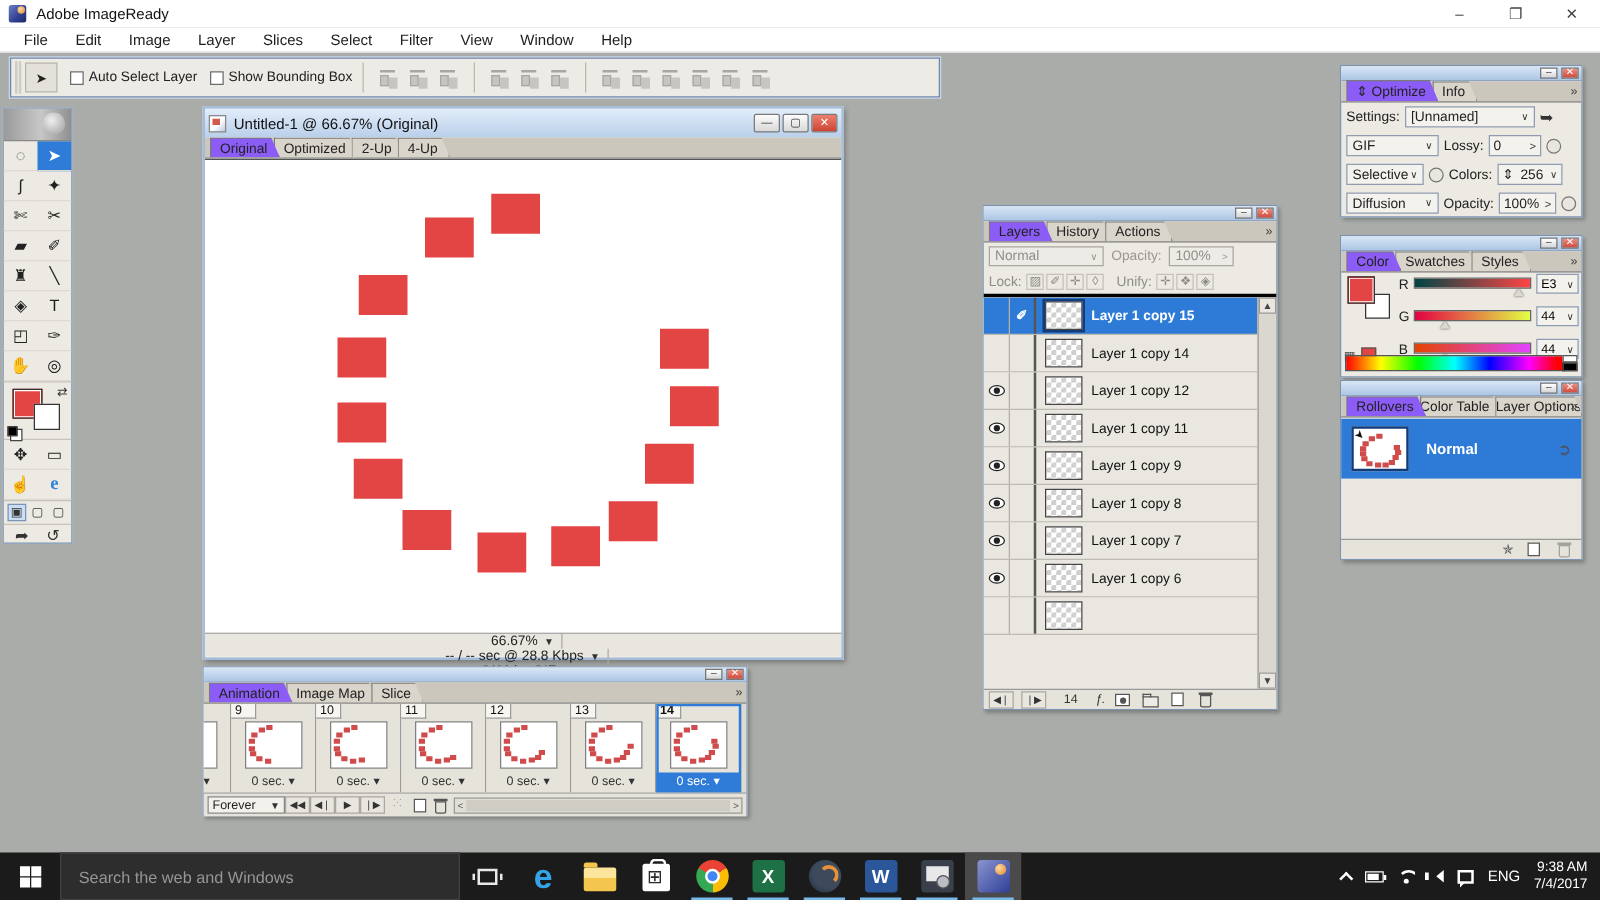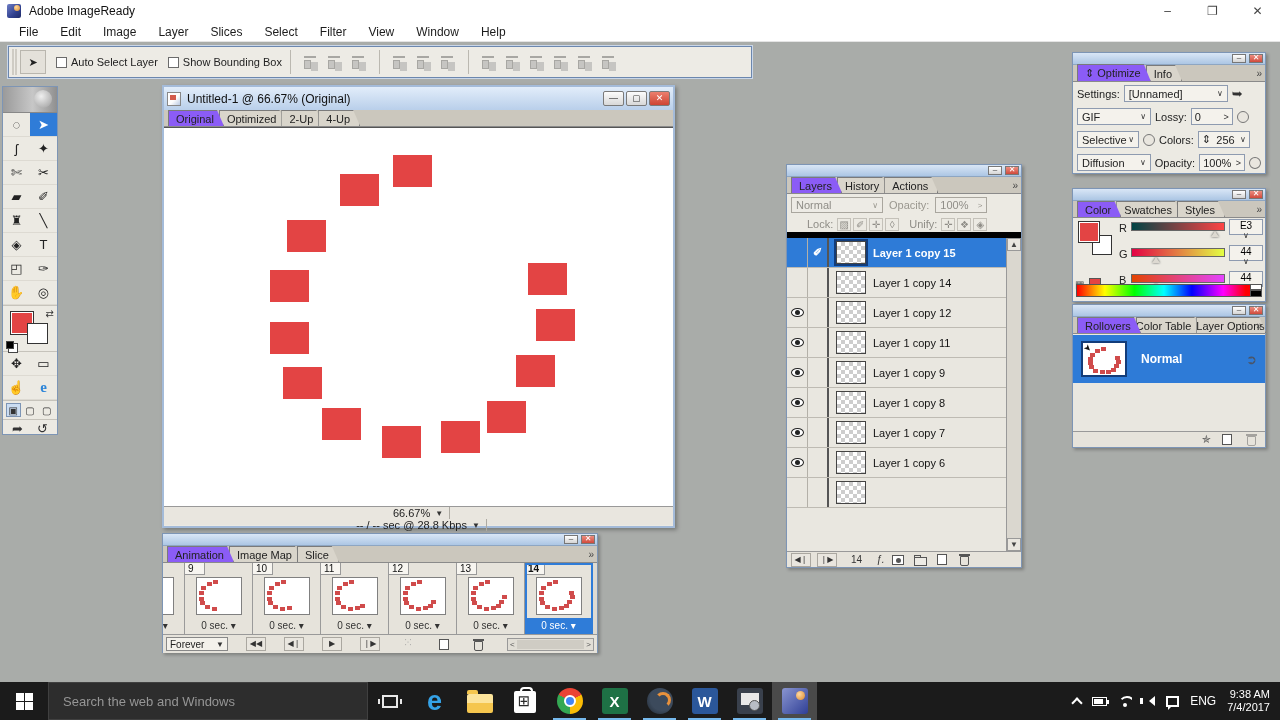--- a/index.html
+++ b/index.html
@@ -75,34 +75,34 @@
   #anim-frames { height:72px; display:flex; overflow:hidden; border-bottom:1px solid #999; background:#DEDBD3; }
   .frame { width:68px; flex:0 0 68px; border-right:1px solid #9a9a9a; display:flex; flex-direction:column; background:#E6E3DB; position:relative; }
   .frame.selected { outline:2px solid #2F7CD8; outline-offset:-2px; }
   .fnum { height:13px; font-size:10px; color:#111; }
   .fnum span { display:inline-block; min-width:20px; background:#F7F5F0; border-right:1px solid #999; border-bottom:1px solid #999; padding:0 2px 0 3px; }
   .frame.selected .fnum span { font-weight:bold; }
   .fthumb { width:46px; height:38px; background:#fff; border:1px solid #808080; margin:1px auto 0; position:relative; }
   .fdelay { height:16px; font-size:10px; color:#333; text-align:center; line-height:16px; margin-top:auto; }
   .frame.selected .fdelay { background:#2F7CD8; color:#fff; }
   .mini-dot { position:absolute; width:5px; height:4px; background:#D04B4B; }
-  #anim-bottom { height:18px; display:flex; align-items:center; background:#E6E3DB; font-size:10px; color:#222; padding-left:3px; gap:18px; }
+  #anim-bottom { height:18px; display:flex; align-items:center; background:#E6E3DB; font-size:10px; color:#222; padding-left:3px; gap:0; }
   #loop-box { width:62px; height:14px; border:1px solid #888; background:#F3F1EB; display:flex; align-items:center; justify-content:space-between; padding:0 3px; font-size:10px; }
   .nav-btn { min-width:20px; height:14px; border:1px solid #AAA7A0; background:#E9E6DF; font-size:8px; line-height:12px; text-align:center; color:#333; }
   #anim-scroll { flex:1; height:13px; border:1px solid #999; background:#E1DED6; margin:0 3px; display:flex; align-items:center; justify-content:space-between; font-size:8px; color:#555; padding:0 2px; }
   #anim-scroll .thumbtrack { flex:1; height:9px; background:#CFCCC4; margin:0 2px; }
 
   
   #layers { left:786px; top:164px; width:236px; height:404px; }
   #blend-row { height:22px; display:flex; align-items:center; gap:6px; padding:2px 4px; }
   .sel-box { height:16px; border:1px solid #A9A69E; background:#EDEBE5; color:#8f8d87; font-size:11px; display:flex; align-items:center; justify-content:space-between; padding:0 4px; }
   #blend-box { width:92px; }
   .gray-label { font-size:11px; color:#9a978f; }
   #opacity-box { width:52px; }
-  #lock-row { height:22px; display:flex; align-items:center; gap:4px; padding:0 20px; border-bottom:6px solid #000000; font-size:11px; color:#8f8d87; }
+  #lock-row { height:22px; display:flex; align-items:center; gap:4px; padding:0 4px; border-bottom:3px solid #000000; font-size:11px; color:#8f8d87; }
   .lock-ico { font-size:10px; color:#8f8d87; border:1px solid #C4C1B9; width:14px; height:13px; text-align:center; line-height:12px; }
   #layer-list { position:absolute; left:0; top:73px; right:15px; bottom:16px; overflow:hidden; background:#E9E7E0; }
   .lrow { height:30px; display:flex; align-items:center; border-bottom:1px solid #BEBBB3; background:#E9E7E0; font-size:11px; color:#111; }
   .lcol { width:21px; height:100%; border-right:1px solid #B3B0A8; display:flex; align-items:center; justify-content:center; }
   .lcol2 { border-right:2px solid #555; }
   .eye-icon { width:13px; height:9px; border:1px solid #222; border-radius:50%; background:#fff; position:relative; }
   .eye-icon::after { content:""; position:absolute; left:3px; top:1px; width:5px; height:5px; border-radius:50%; background:#222; }
   .lthumb { width:30px; height:23px; margin:0 7px; border:1px solid #444; }
   .checker { background-image:linear-gradient(45deg,#cdcdcd 25%,transparent 25%,transparent 75%,#cdcdcd 75%),linear-gradient(45deg,#cdcdcd 25%,transparent 25%,transparent 75%,#cdcdcd 75%); background-size:8px 8px; background-position:0 0,4px 4px; background-color:#fff; }
   .lrow.selected { background:#2E7BD7; color:#fff; font-weight:bold; }
@@ -136,21 +136,21 @@
   #col-bg { position:absolute; left:14px; top:14px; width:20px; height:20px; background:#fff; border:1px solid #333; }
   #cube-ico { position:absolute; left:2px; top:90px; font-size:10px; color:#555; }
   #cube-swatch { position:absolute; left:16px; top:89px; width:12px; height:12px; border:1px solid #555; }
   .ch-row { position:absolute; left:46px; width:144px; height:20px; }
   .ch-label { position:absolute; left:0; top:3px; font-size:11px; color:#222; }
   .ch-bar { position:absolute; left:12px; top:3px; width:94px; height:9px; border:1px solid #666; }
   .bar0 { background:linear-gradient(to right,rgb(0,68,68),rgb(255,68,68)); }
   .bar1 { background:linear-gradient(to right,rgb(227,0,68),rgb(227,255,68)); }
   .bar2 { background:linear-gradient(to right,rgb(227,68,0),rgb(227,68,255)); }
   .ch-thumb { position:absolute; top:12px; width:0; height:0; border-left:4px solid transparent; border-right:4px solid transparent; border-bottom:6px solid #DDD9D1; margin-left:-4px; filter:drop-shadow(0 0 1px #555); }
-  .ch-val { position:absolute; right:0; top:0; width:34px; height:16px; border:1px solid #8E9BB0; background:#F4F2EC; font-size:10px; display:flex; align-items:center; justify-content:space-between; padding:0 3px;flex-direction:column; }
+  .ch-val { position:absolute; right:0; top:0; width:34px; height:16px; border:1px solid #8E9BB0; background:#F4F2EC; font-size:10px; display:flex; align-items:center; justify-content:space-between; padding:0 3px; }
   #rainbow { position:absolute; left:3px; bottom:4px; width:176px; height:13px; border:1px solid #555; background:linear-gradient(to right,#f00,#ff0 16%,#0f0 33%,#0ff 50%,#00f 66%,#f0f 84%,#f00 97%); }
   #rb-end-w { position:absolute; right:3px; bottom:11px; width:12px; height:6px; background:#fff; border:1px solid #555; }
   #rb-end-b { position:absolute; right:3px; bottom:4px; width:12px; height:7px; background:#000; border:1px solid #555; }
 
   
   #rollovers { left:1072px; top:304px; width:194px; height:144px; }
   #roll-tabs .tab:nth-child(2), #roll-tabs .tab:nth-child(3) { max-width:70px; overflow:hidden; text-indent:-8px; }
   #roll-row { position:absolute; left:0; top:30px; width:100%; height:48px; background:#2E7BD7; display:flex; align-items:center; }
   #roll-thumb { width:46px; height:36px; background:#fff; border:2px solid #123C7A; margin-left:8px; position:relative; }
   #roll-cursor { position:absolute; left:1px; top:0; font-size:9px; color:#111; transform:rotate(45deg); }

